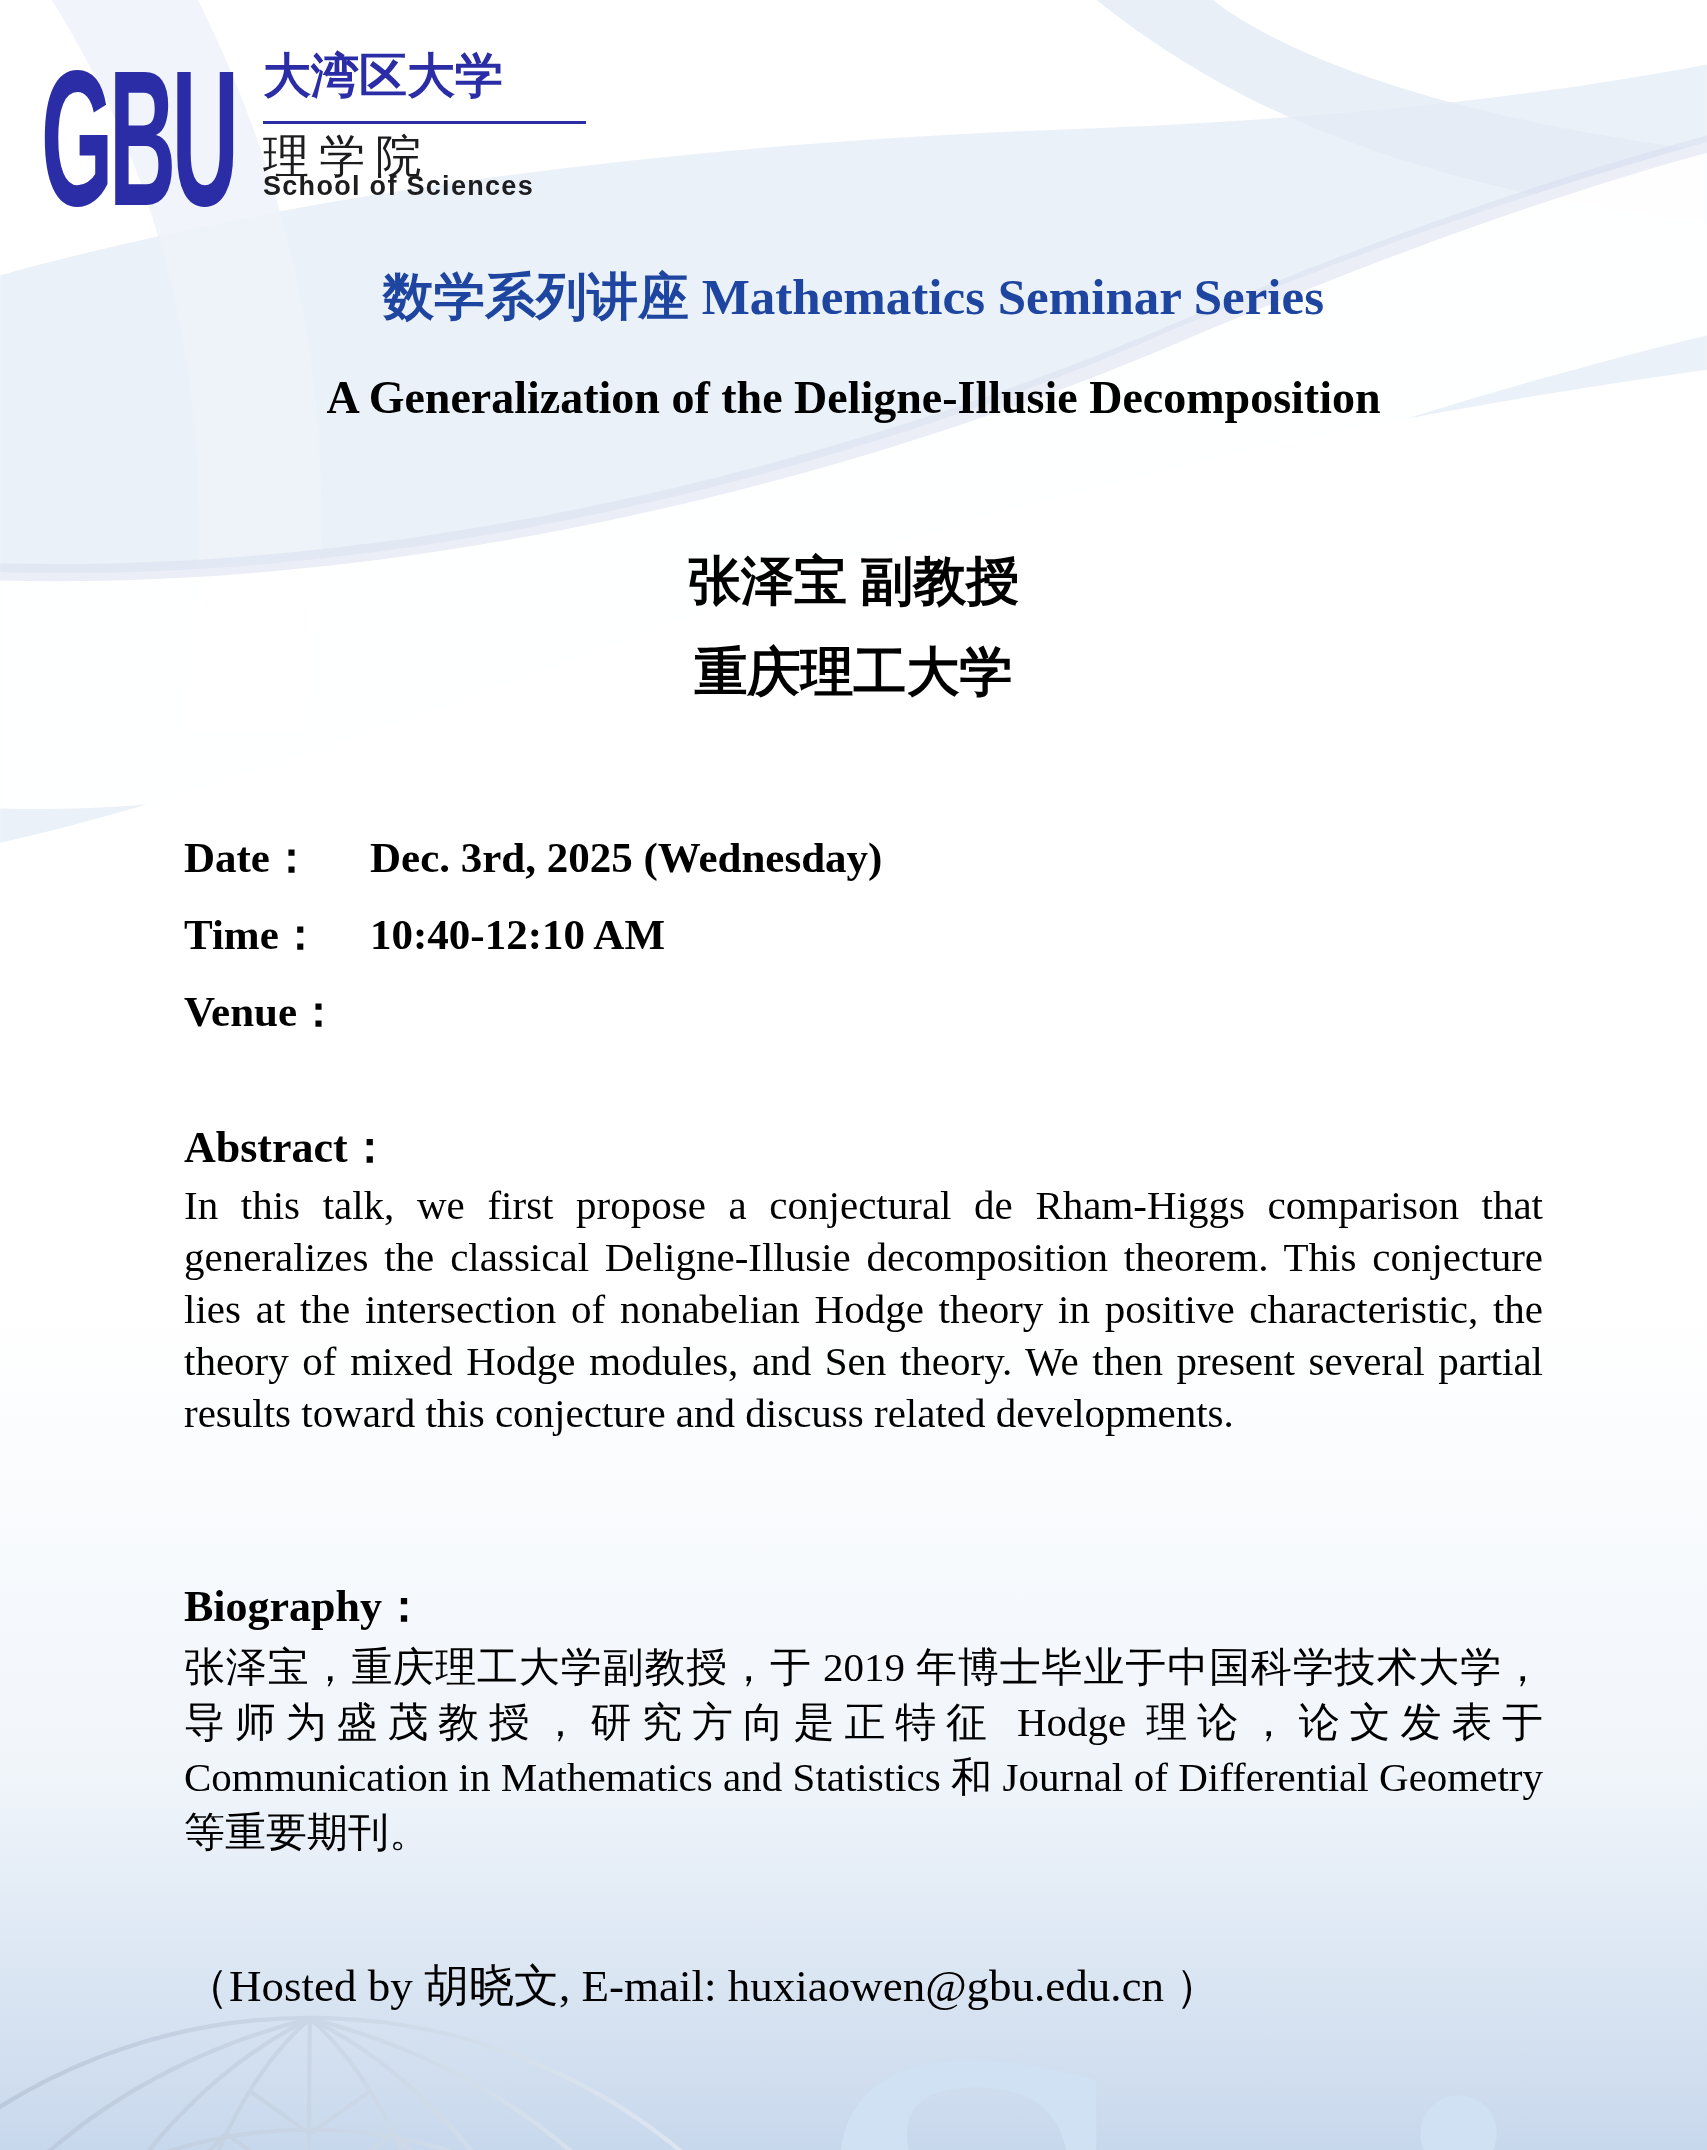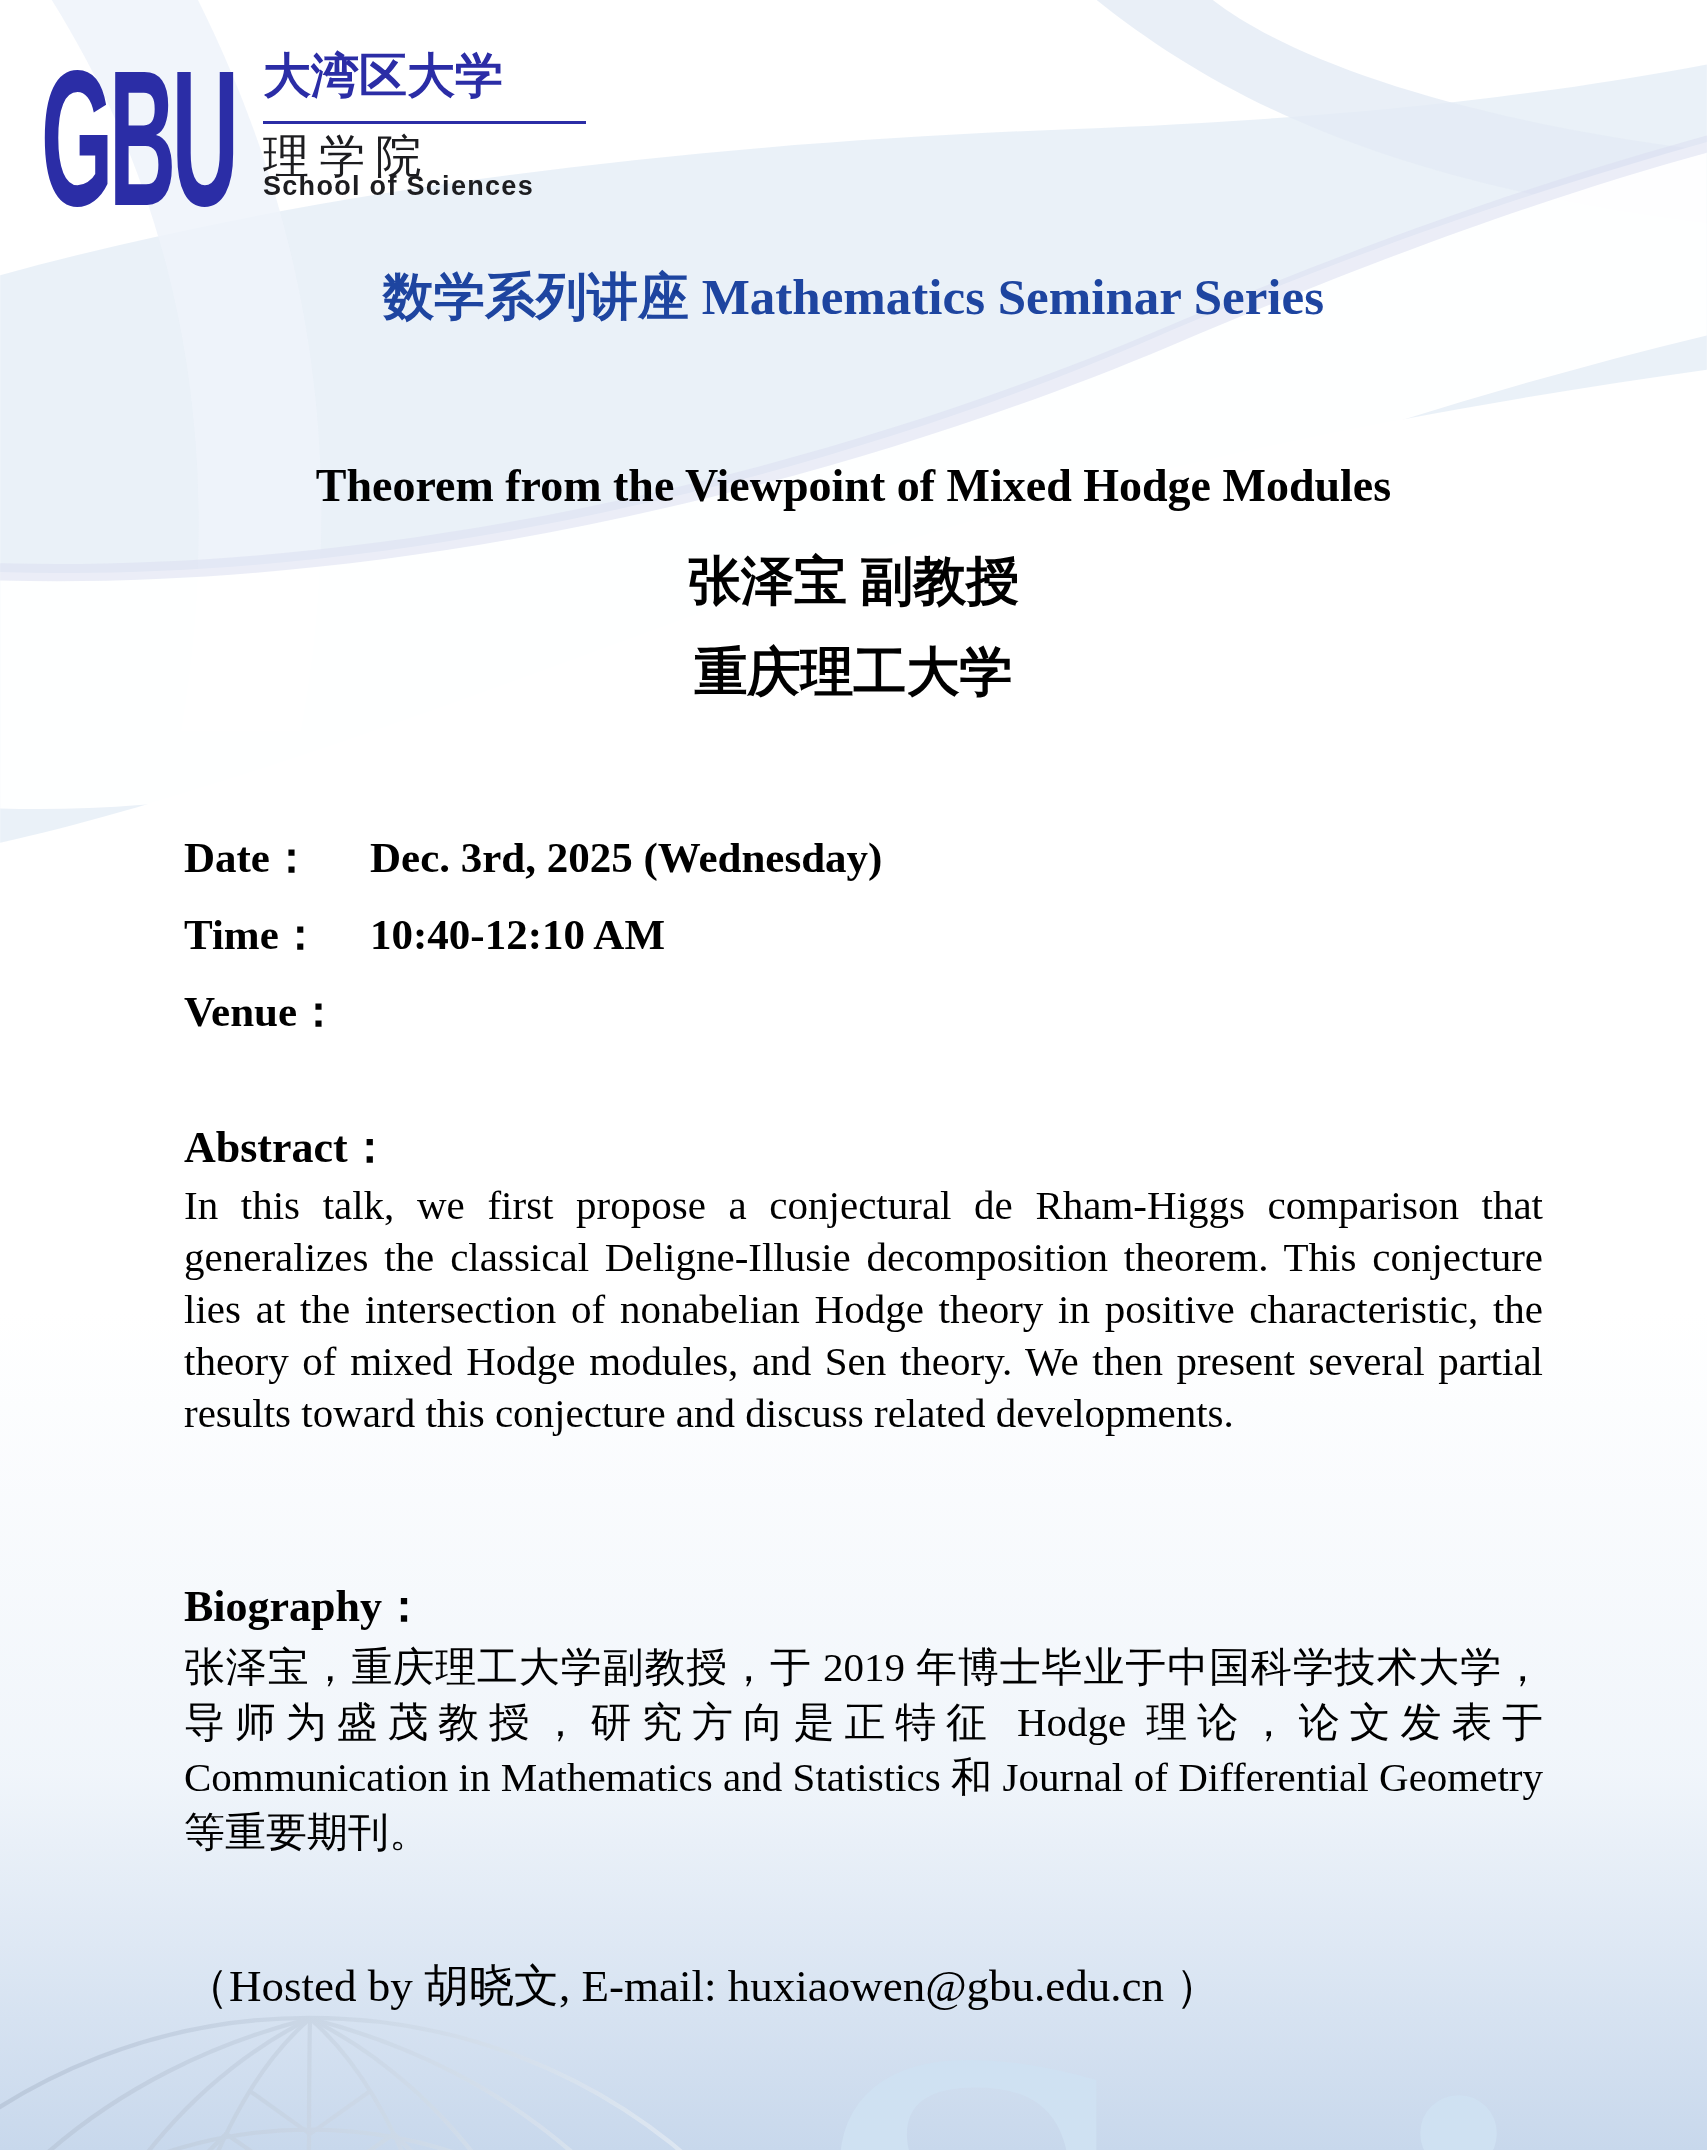--- a/index.html
+++ b/index.html
@@ -133,21 +133,21 @@
 
   <div class="science">Science</div>
 
   <div class="gbu">GBU</div>
   <div class="u-cn">大湾区大学</div>
   <div class="logo-divider"></div>
   <div class="s-cn">理学院</div>
   <div class="s-en">School of Sciences</div>
 
   <div class="series-title">数学系列讲座 Mathematics Seminar Series</div>
-  <div class="talk-title line2">Theorem from the Viewpoint of Mixed Hodge Modules</div>
+  <div class="talk-title line1">A Generalization of the Deligne-Illusie Decomposition</div>
   <div class="speaker">张泽宝 副教授</div>
   <div class="affiliation">重庆理工大学</div>
 
   <div class="details">
     <div class="row">
       <span class="lbl">Date：</span>
       <span class="val">Dec. 3rd, 2025 (Wednesday)</span>
     </div>
     <div class="row">
       <span class="lbl">Time：</span>

